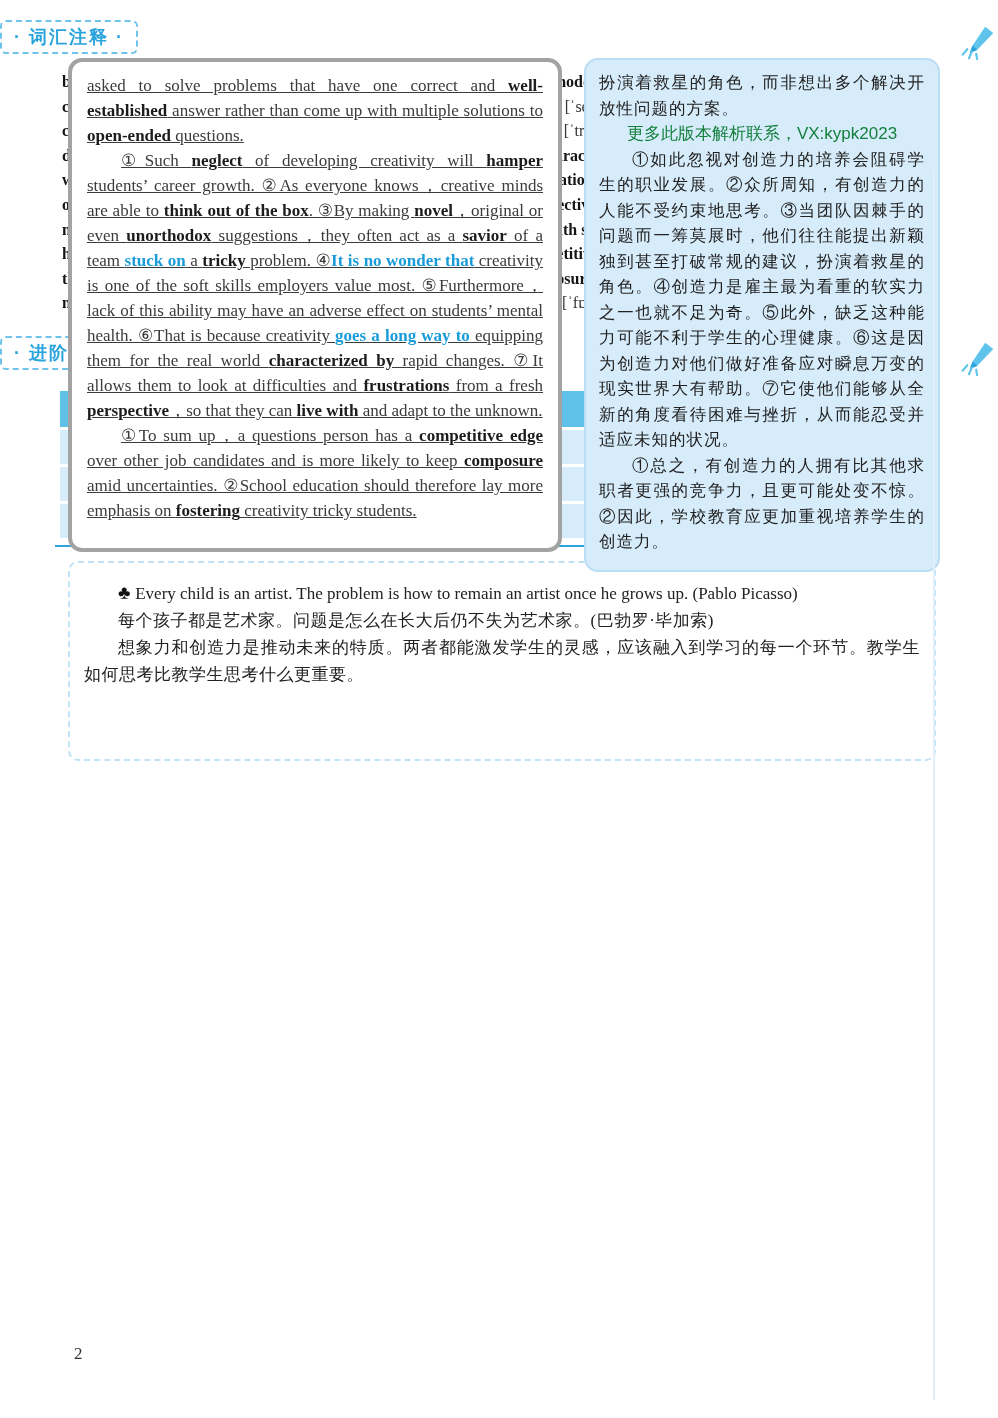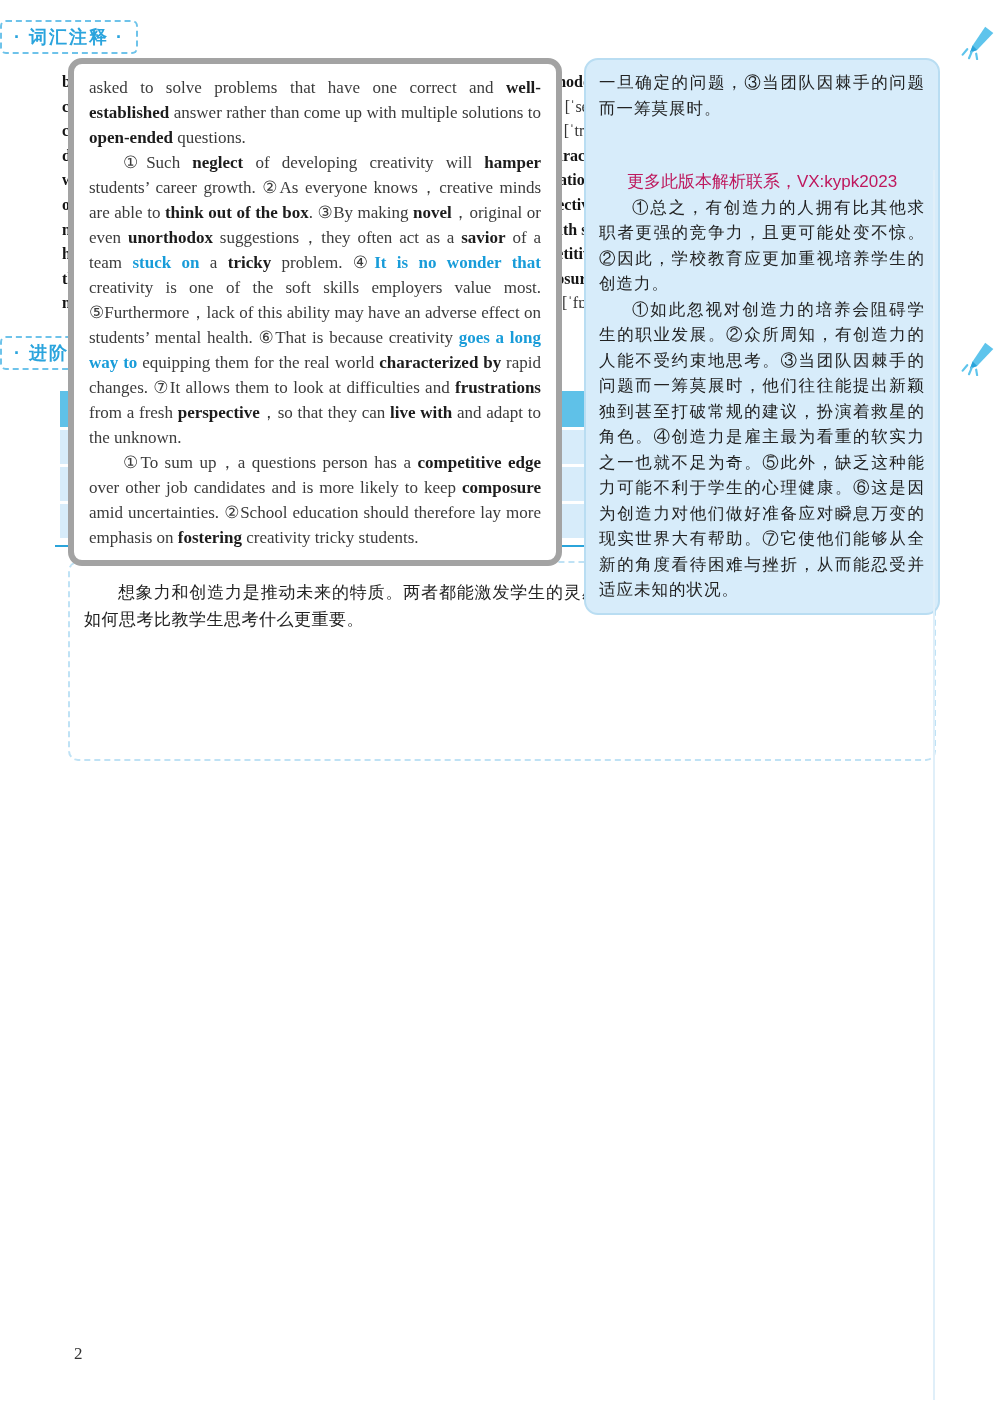--- a/index.html
+++ b/index.html
@@ -1,33 +1,33 @@
 <!DOCTYPE html>
 <html><head>
 <meta charset="utf-8">
 <style>
   html,body{margin:0;padding:0;background:#fff;}
   .page{position:relative;width:998px;height:1418px;background:#ffffff;overflow:hidden;
         font-family:"Liberation Serif",serif;color:#333;}
   
   .top-row{position:absolute;left:68px;top:58px;width:872px;display:flex;gap:22px;align-items:flex-start;}
   .passage-box{box-sizing:border-box;width:494px;min-height:494px;background:#fff;
-    border:6px solid #a3a3a3;border-radius:14px;padding:11px 15px 10px;
-    font-size:17px;line-height:25px;text-align:justify;color:#3b3b3b;}
+    border:4px solid #a3a3a3;border-radius:14px;padding:11px 15px 10px;
+    font-size:17px;line-height:25px;text-align:justify;color:#3b3b3b;text-decoration:underline;}
   .passage-box p{margin:0;}
   .passage-box p.ind{text-indent:2em;}
   .passage-box .b{font-weight:bold;color:#1c1c1c;}
   .passage-box .blue{font-weight:bold;color:#189cd9;}
   .trans-box{box-sizing:border-box;width:356px;min-height:514px;background:#d7ecfa;
     border:2px solid #b9ddf2;border-radius:14px;padding:10px 13px;
     font-size:16.5px;line-height:25.5px;text-align:justify;color:#222;letter-spacing:1px;}
   .trans-box p{margin:0;}
   .trans-box p.ind2{text-indent:2em;}
-  .trans-box .wm{font-family:"Liberation Sans",sans-serif;color:#be185d;text-align:center;
-    letter-spacing:0;font-size:17px;margin-top:48px;}
+  .trans-box .wm{font-family:"Liberation Sans",sans-serif;color:#15803d;text-align:center;
+    letter-spacing:0;font-size:17px;}
   
   .chip-row{display:flex;justify-content:space-between;align-items:center;gap:8px;margin-top:14px;}
   .chip{display:inline-block;border:2px dashed #6ec3ea;border-radius:6px;background:#fff;
     padding:3px 12px;color:#2aa4dd;font-weight:bold;font-size:18px;letter-spacing:2px;
     font-family:"Liberation Sans",sans-serif;}
   .pen{width:40px;height:36px;margin-top:10px;}
   
   .vocab-wrap{display:flex;margin:10px 0 0 62px;width:880px;}
   .vcol{font-size:16px;line-height:24.6px;}
   .vcol-left{width:438px;}
@@ -73,24 +73,24 @@
 
 <div class="page">
 
   <div class="top-row">
     <div class="passage-box">
         <p><span>asked to solve problems that have one correct and </span><span class="b">well-established</span><span> answer rather than come up with multiple solutions to </span><span class="b">open-ended</span><span> questions.</span></p>
         <p class="ind"><span>①Such </span><span class="b">neglect</span><span> of developing creativity will </span><span class="b">hamper</span><span> students’ career growth. ②As everyone knows，creative minds are able to </span><span class="b">think out of the box</span><span>. ③By making </span><span class="b">novel</span><span>，original or even </span><span class="b">unorthodox</span><span> suggestions，they often act as a </span><span class="b">savior</span><span> of a team </span><span class="blue">stuck on</span><span> a </span><span class="b">tricky</span><span> problem. ④</span><span class="blue">It is no wonder that</span><span> creativity is one of the soft skills employers value most. ⑤Furthermore，lack of this ability may have an adverse effect on students’ mental health. ⑥That is because creativity </span><span class="blue">goes a long way to</span><span> equipping them for the real world </span><span class="b">characterized by</span><span> rapid changes. ⑦It allows them to look at difficulties and </span><span class="b">frustrations</span><span> from a fresh </span><span class="b">perspective</span><span>，so that they can </span><span class="b">live with</span><span> and adapt to the unknown.</span></p>
         <p class="ind"><span>①To sum up，a questions person has a </span><span class="b">competitive edge</span><span> over other job candidates and is more likely to keep </span><span class="b">composure</span><span> amid uncertainties. ②School education should therefore lay more emphasis on </span><span class="b">fostering</span><span> creativity tricky students.</span></p>
       </div>
     <div class="trans-box">
-      <p class="tp">一旦确定的问题，③当团队因棘手的问题而一筹莫展时。</p>
+      <p class="tp">扮演着救星的角色，而非想出多个解决开放性问题的方案。</p>
       <p class="wm">更多此版本解析联系，VX:kypk2023</p>
+      <p class="tp ind2">①如此忽视对创造力的培养会阻碍学生的职业发展。②众所周知，有创造力的人能不受约束地思考。③当团队因棘手的问题而一筹莫展时，他们往往能提出新颖独到甚至打破常规的建议，扮演着救星的角色。④创造力是雇主最为看重的软实力之一也就不足为奇。⑤此外，缺乏这种能力可能不利于学生的心理健康。⑥这是因为创造力对他们做好准备应对瞬息万变的现实世界大有帮助。⑦它使他们能够从全新的角度看待困难与挫折，从而能忍受并适应未知的状况。</p>
       <p class="tp ind2">①总之，有创造力的人拥有比其他求职者更强的竞争力，且更可能处变不惊。②因此，学校教育应更加重视培养学生的创造力。</p>
-      <p class="tp ind2">①如此忽视对创造力的培养会阻碍学生的职业发展。②众所周知，有创造力的人能不受约束地思考。③当团队因棘手的问题而一筹莫展时，他们往往能提出新颖独到甚至打破常规的建议，扮演着救星的角色。④创造力是雇主最为看重的软实力之一也就不足为奇。⑤此外，缺乏这种能力可能不利于学生的心理健康。⑥这是因为创造力对他们做好准备应对瞬息万变的现实世界大有帮助。⑦它使他们能够从全新的角度看待困难与挫折，从而能忍受并适应未知的状况。</p>
     </div>
   </div>
 
   <div class="chip-row">
     <span class="chip">· 词汇注释 ·</span>
     <svg class="pen" viewBox="0 0 44 40">
       <path d="M30 3 L39 10 L21 29 L13 32 L16 24 Z" fill="#5ec4ec"></path>
       <path d="M13 32 L16 24 L21 29 Z" fill="#2aa3da"></path>
       <path d="M10 28 l-5 6 M15 31 l-3 7 M20 33 l1 6" stroke="#5ec4ec" stroke-width="2.4" fill="none" stroke-linecap="round"></path>
     </svg>
@@ -156,18 +156,20 @@
           <td class="zh">对某事大有帮助</td>
           <td class="en">help very much in (doing) sth</td>
           <td class="en">go a long way to/towards (doing) sth</td>
         </tr>
       </tbody>
   </table>
 
   <div class="writing-line"></div>
 
   <div class="quotes-box">
+      <p class="q-en ind"><span class="club">♣ </span>Every child is an artist. The problem is how to remain an artist once he grows up. (Pablo Picasso)</p>
+      <p class="q-zh ind">每个孩子都是艺术家。问题是怎么在长大后仍不失为艺术家。(巴勃罗·毕加索)</p>
       <p class="q-zh ind">想象力和创造力是推动未来的特质。两者都能激发学生的灵感，应该融入到学习的每一个环节。教学生如何思考比教学生思考什么更重要。</p>
     </div>
 
   <div class="page-number">2</div>
   <div class="edge-line"></div>
 </div>
 
 </body></html>

